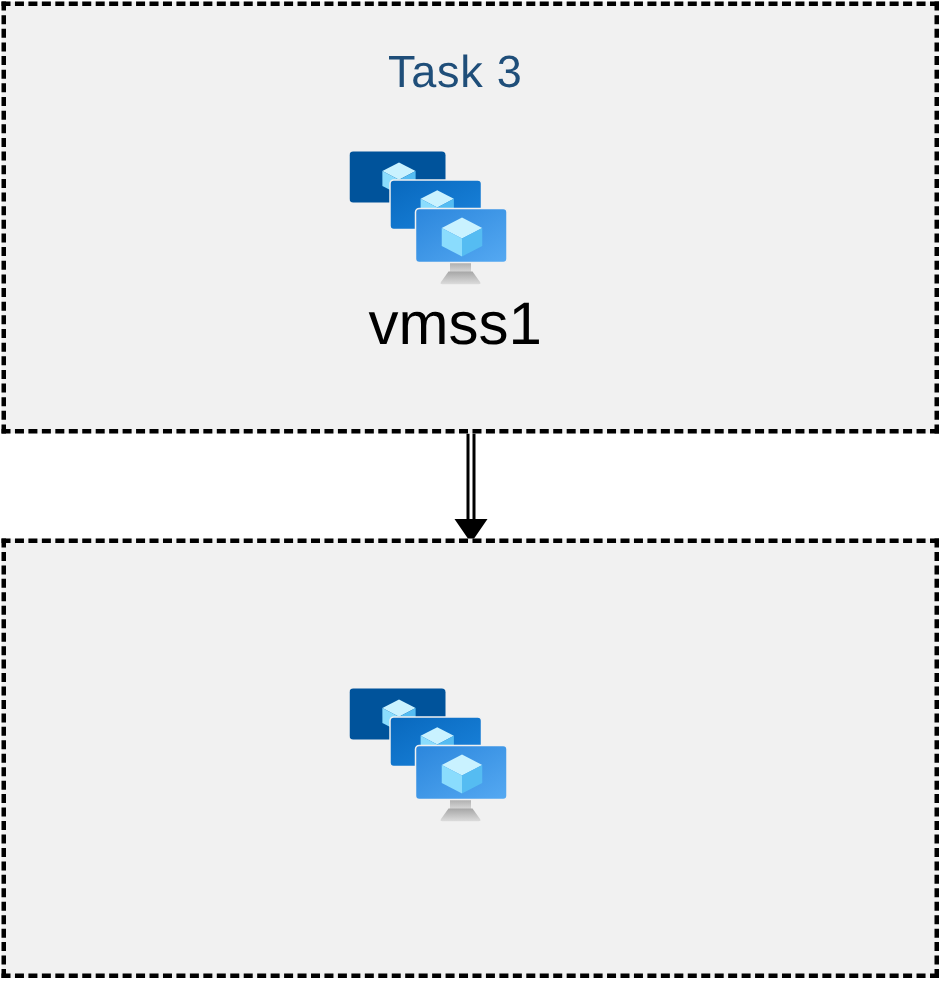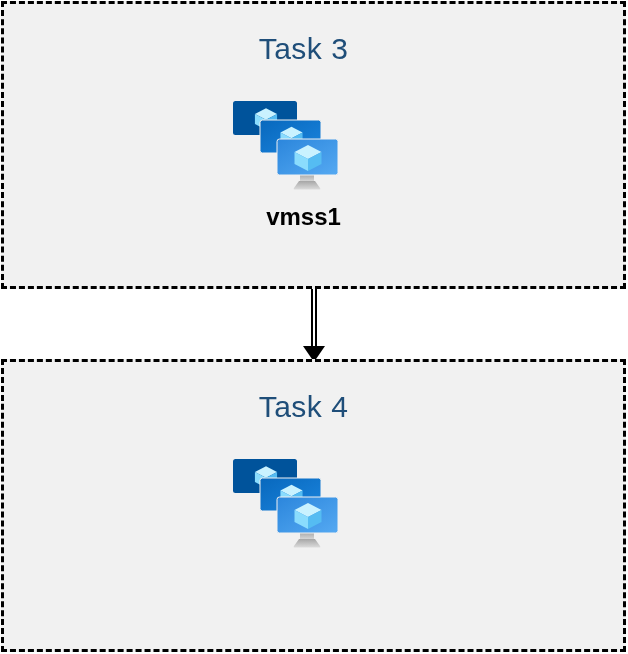--- a/index.html
+++ b/index.html
@@ -44,24 +44,23 @@
     width: 106px;
     height: 92px;
   }
   .icon-wrap svg { display: block; }
 
   .task-lines {
     position: absolute;
     left: 0;
     right: 20px;
     text-align: center;
-    font-size: 24px;
+    font-size: 40px;
     line-height: 37px;
     color: #000000;
-    font-weight: bold;
   }
   .box-top    .task-lines { top: 194px; }
   .box-bottom .task-lines { top: 210px; }
 
   .arrow-connector {
     position: absolute;
     left: 300px;
     top: 289px;
   }
   .hidden-defs {
@@ -121,19 +120,18 @@
   </div>
 </section>
 
 <svg class="arrow-connector" width="30" height="74" viewBox="0 0 30 74">
   <rect x="11" y="0" width="2" height="59" fill="#000000"></rect>
   <rect x="15" y="0" width="2" height="59" fill="#000000"></rect>
   <path d="M3,57 L25,57 L14,73 Z" fill="#000000"></path>
 </svg>
 
 <section class="task-box box-bottom">
-  <h2 class="task-title">Task 4</h2>
   <div class="icon-wrap">
     <svg width="106" height="92" viewBox="0 0 106 92">
       <use href="#vmss-icon"></use>
     </svg>
   </div>
 </section>
 
 </body></html>

